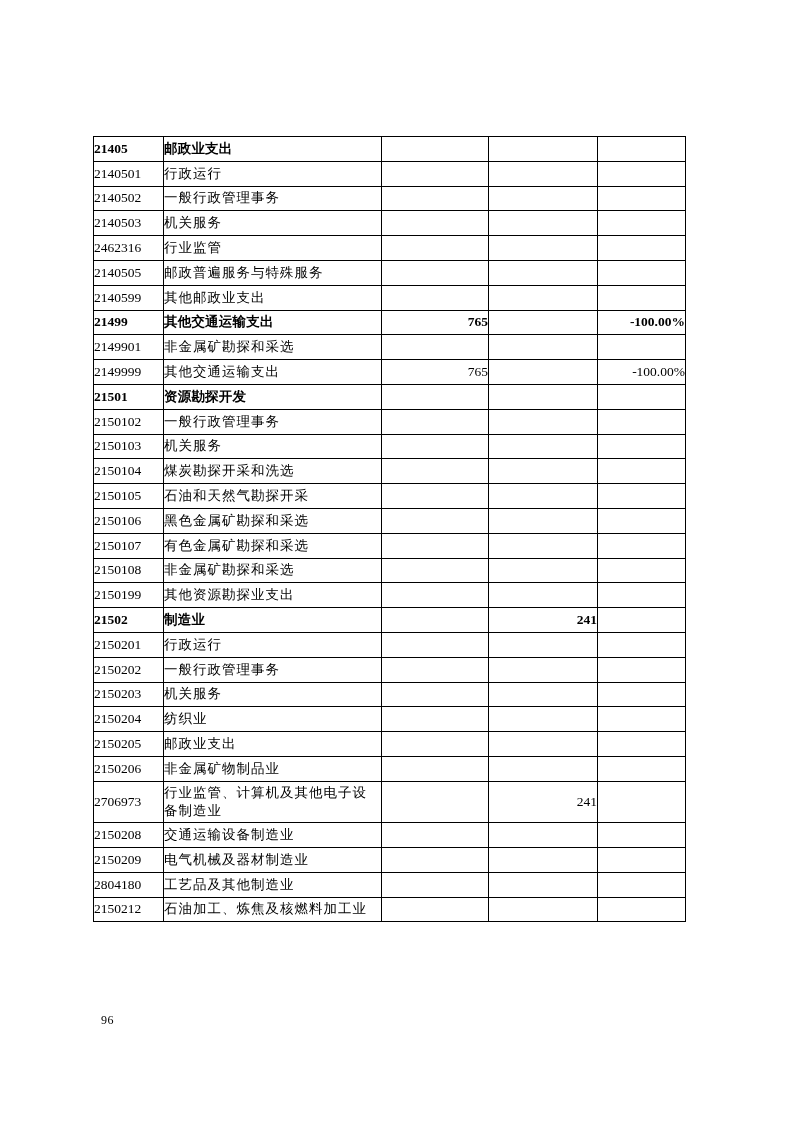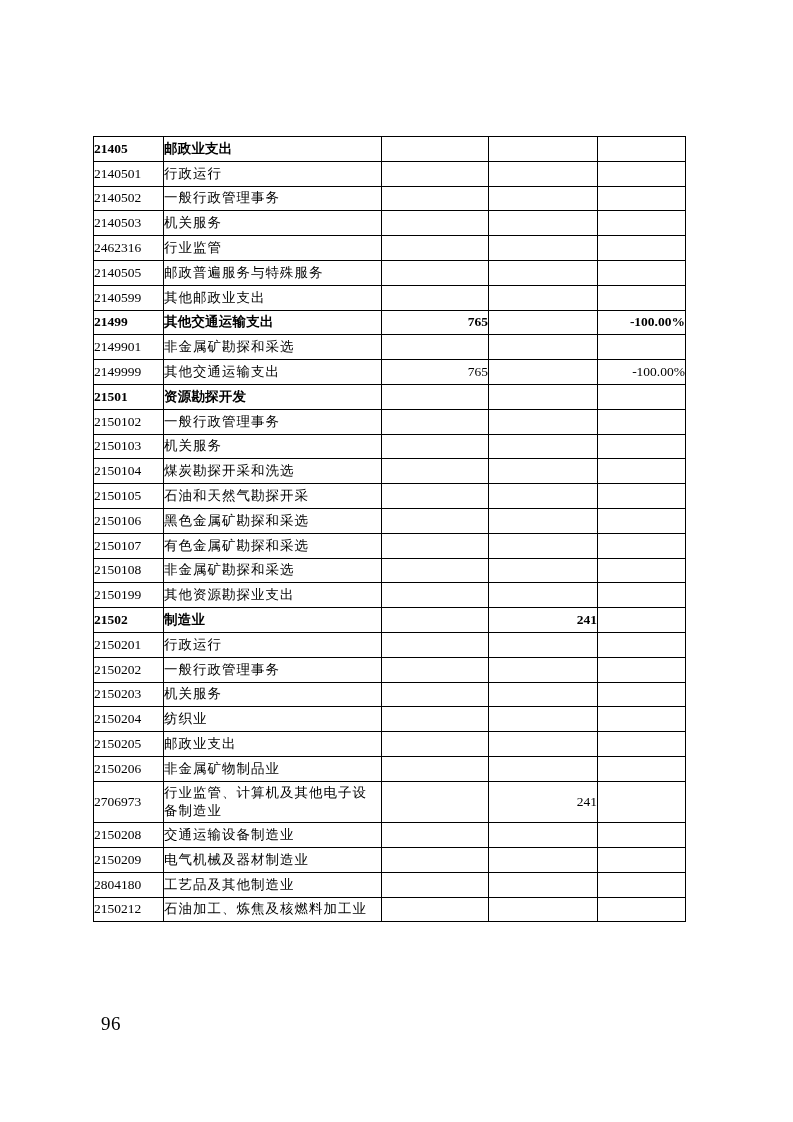--- a/index.html
+++ b/index.html
@@ -36,21 +36,21 @@
   table.budget tr.double { height: 41.5px; }
   td.col-code { padding-left: 9px; font-size: 14px; }
   td.col-name { padding-left: 10px; padding-right: 6px; letter-spacing: 1px; }
   td.col-num  { text-align: right; padding-right: 8px; font-size: 14px; }
   tr.bold td { font-weight: bold; }
   tr.bold td.col-name { letter-spacing: 0.2px; margin-top: 36px; }
   .page-number {
     position: absolute;
     left: 101px;
     top: 1013px;
-    font-size: 19px;
+    font-size: 12px;
     letter-spacing: 0.5px;
   }
 </style>
 </head>
 <body>
 
 <div class="table-wrap">
   <table class="budget">
     <colgroup>
       <col style="width:70px">

